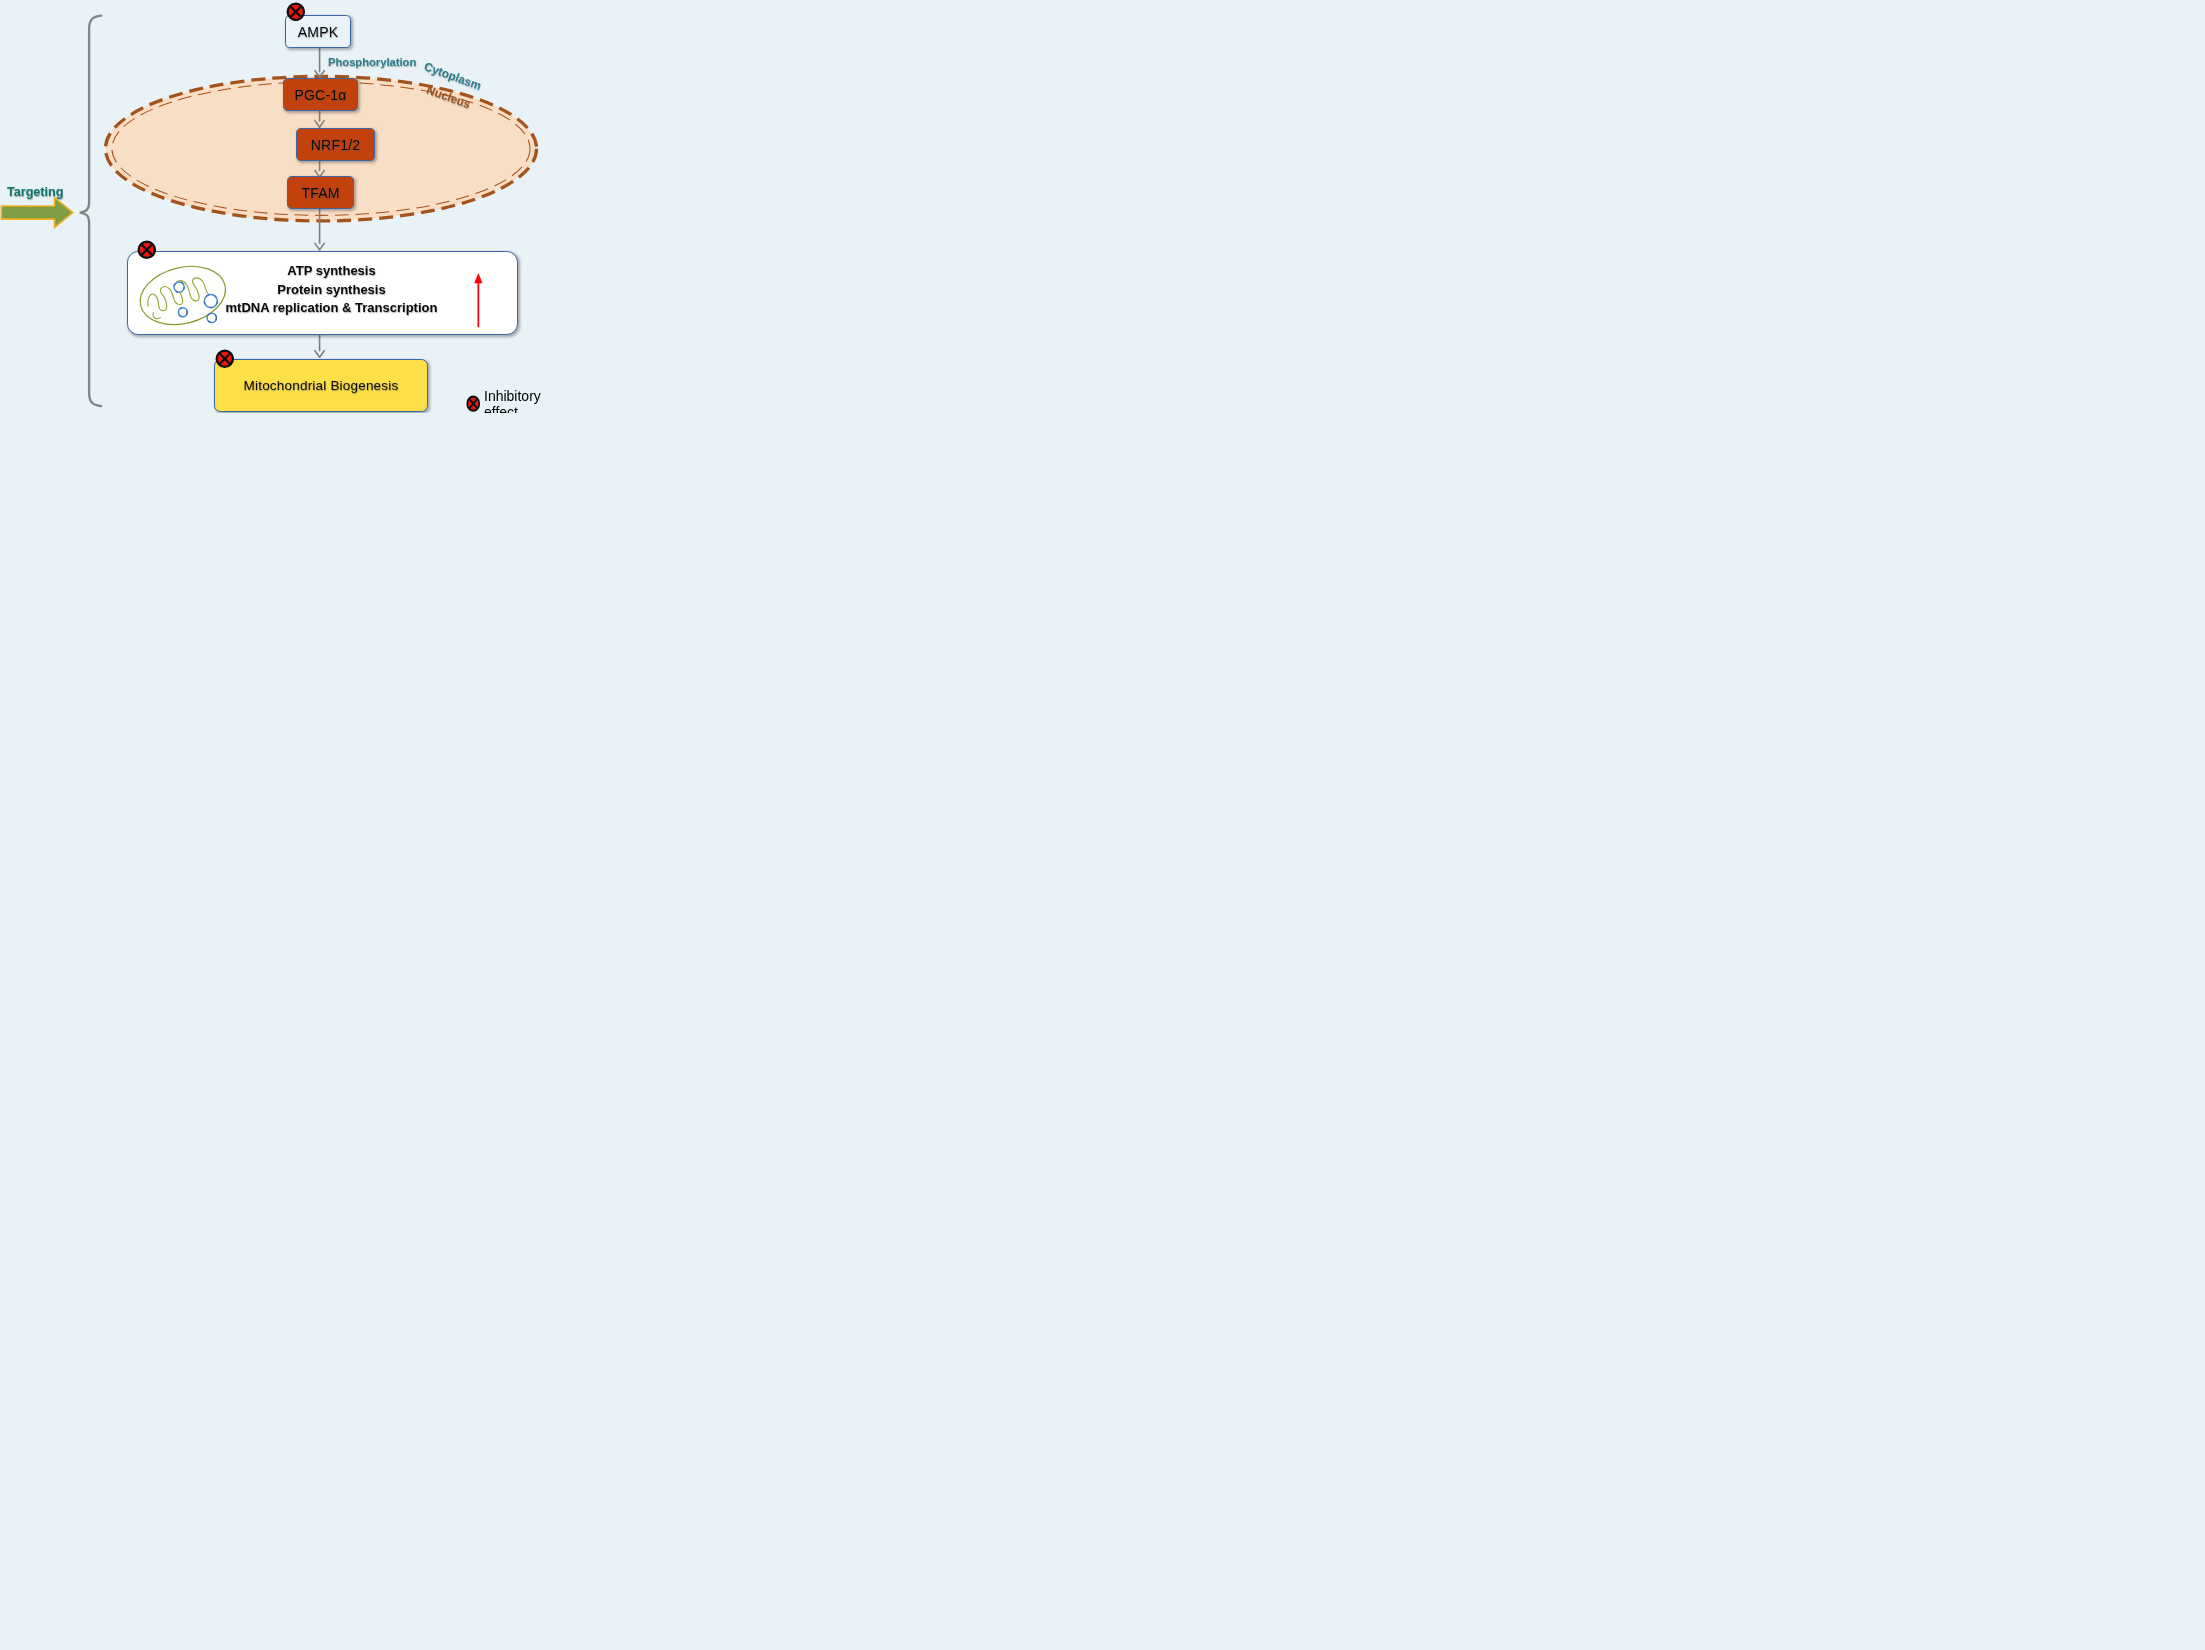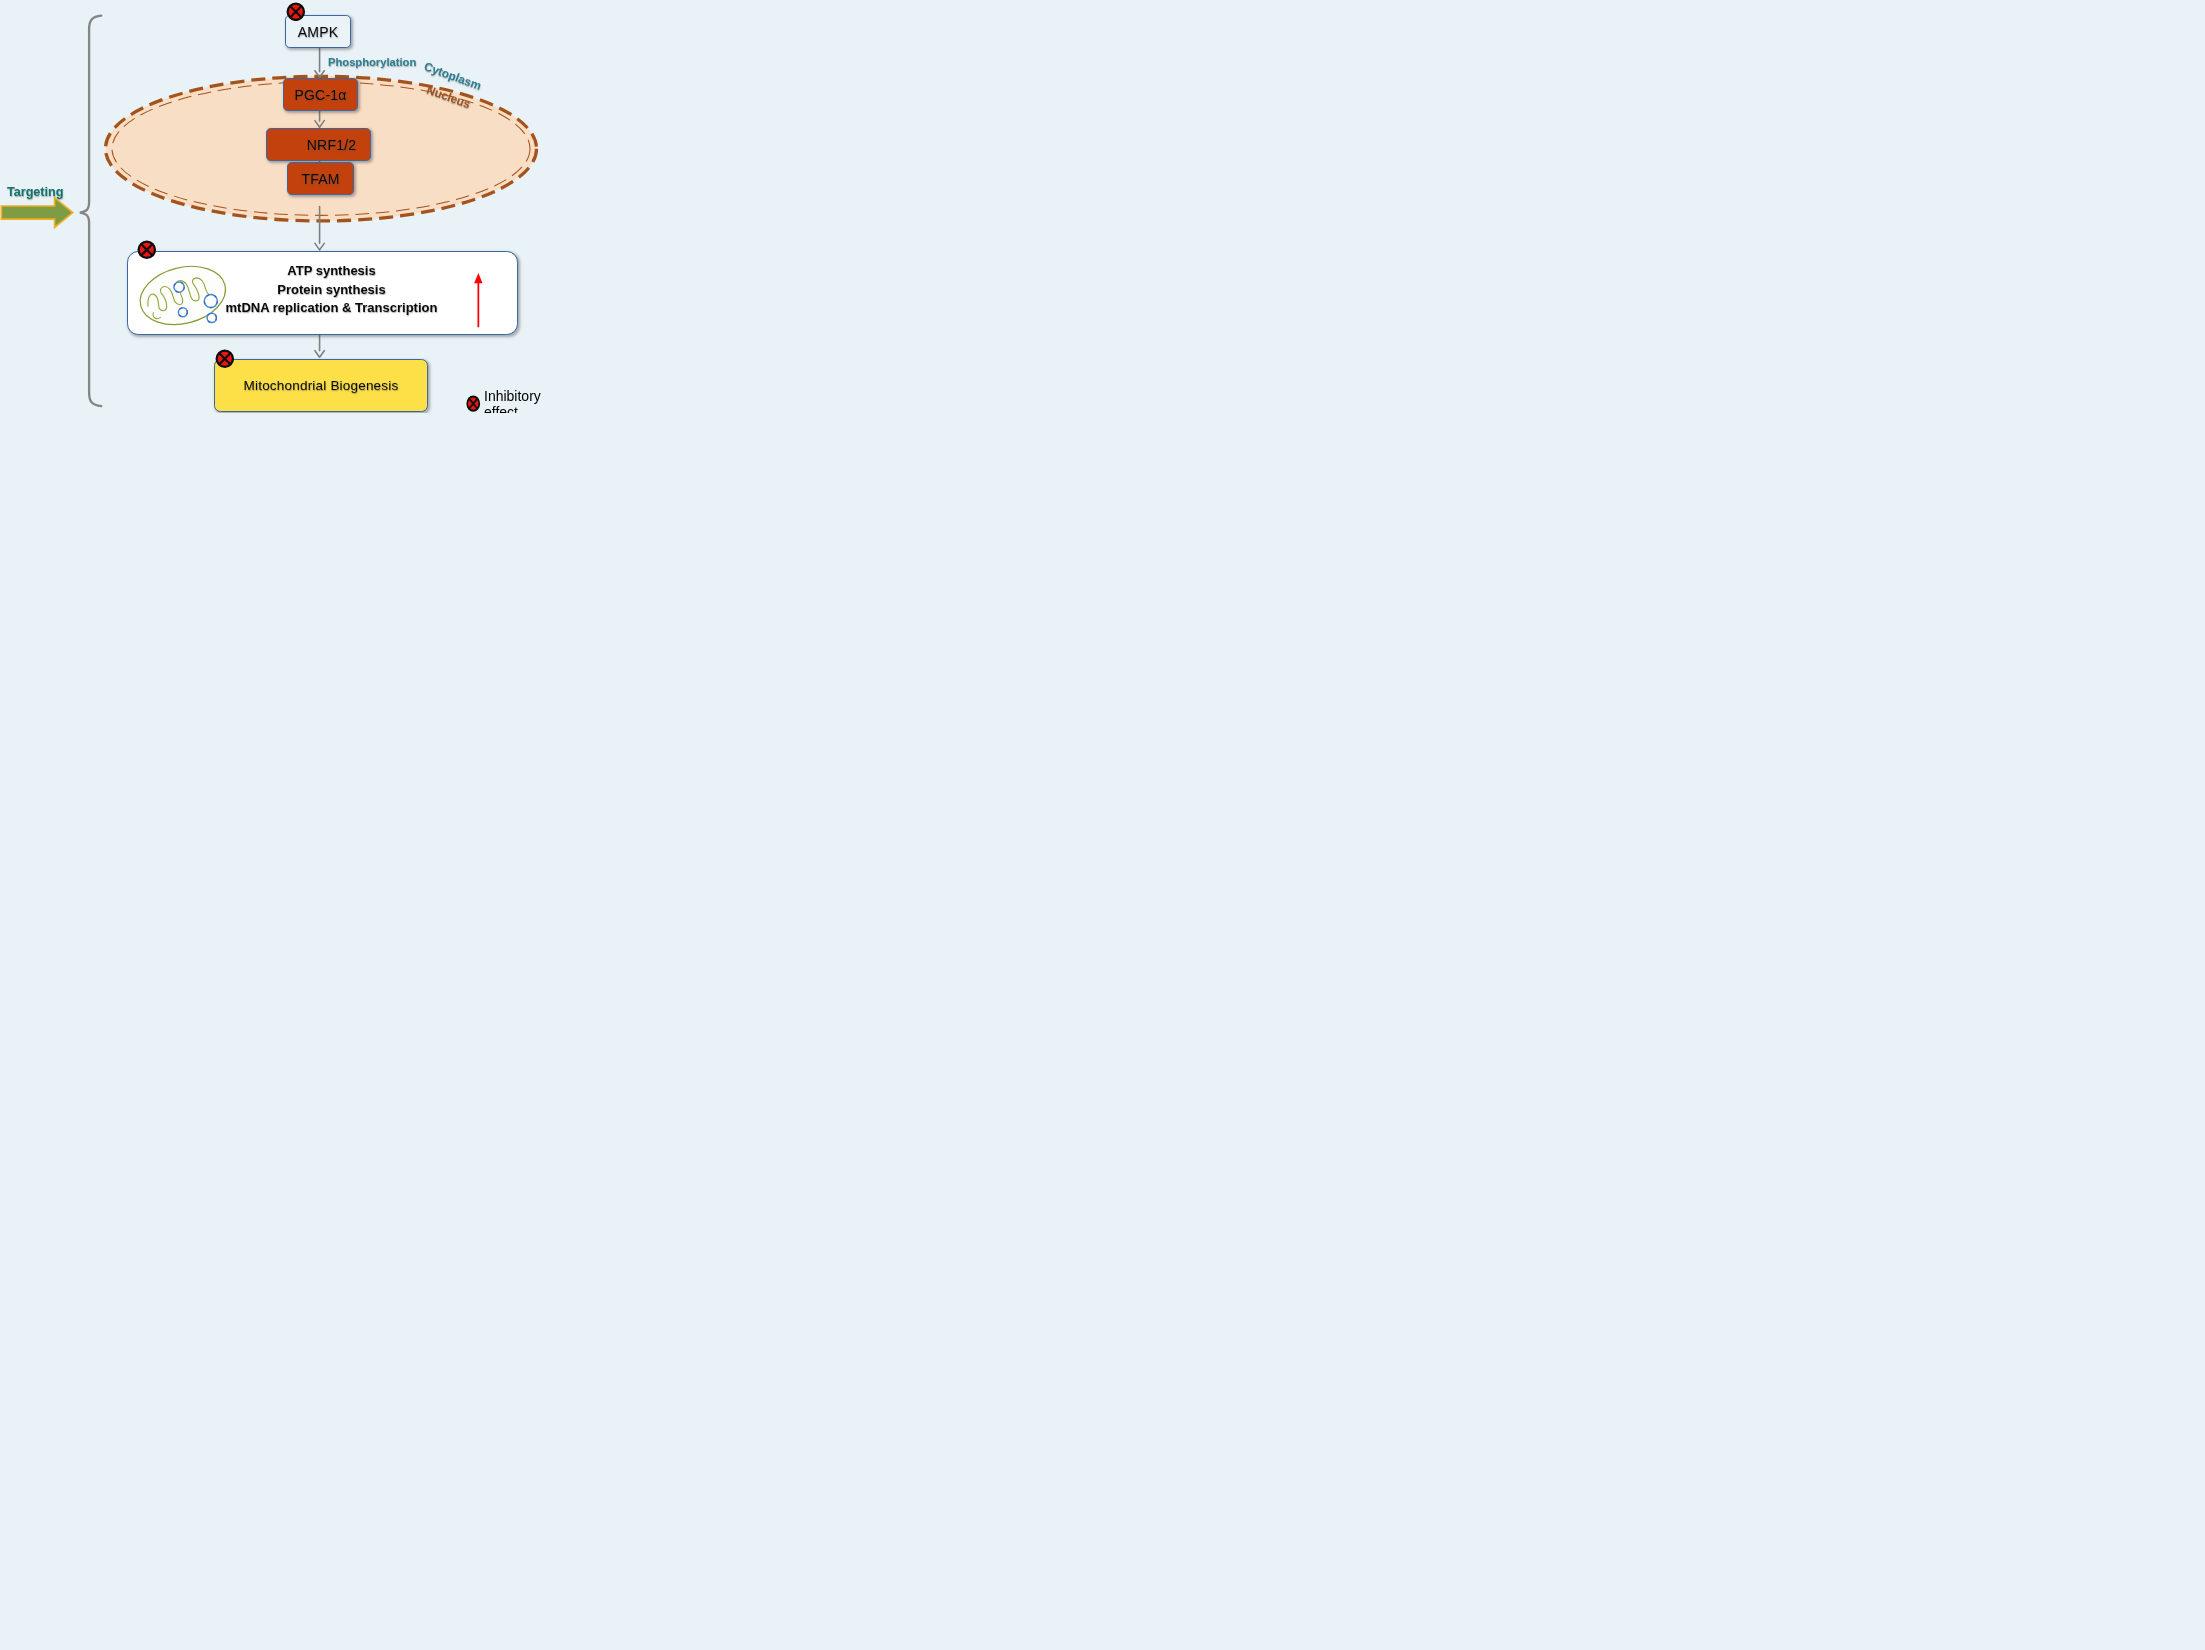--- a/index.html
+++ b/index.html
@@ -57,24 +57,24 @@
   </svg>
 
   <div class="biglabel" style="left:7px;top:185px;width:75px;font-size:12.6px;">Targeting</div>
 
   <div class="node" style="left:285px;top:15.4px;width:64px;height:31px;">
     <span>AMPK</span>
   </div>
   <div class="node peach" style="left:283px;top:78px;width:73px;height:31px;">
     <span>PGC-1α</span>
   </div>
-  <div class="node peach" style="left:266px;top:128px;width:77px;height:31px;padding-left:26px;">
+  <div class="node peach" style="left:296px;top:128px;width:77px;height:31px;">
     <span>NRF1/2</span>
   </div>
-  <div class="node peach" style="left:287px;top:162px;width:65px;height:31px;align-items:center;">
+  <div class="node peach" style="left:287px;top:176px;width:65px;height:31px;align-items:center;">
     <span>TFAM</span>
   </div>
 
   <div class="biglabel teal" style="left:328px;top:56px;font-size:11.2px;">Phosphorylation</div>
   <div class="biglabel teal rot20" style="left:423px;top:69px;font-size:11.7px;">Cytoplasm</div>
   <div class="biglabel brown rot20" style="left:426px;top:90px;font-size:11.7px;">Nucleus</div>
 
   <div class="node" style="left:127px;top:251px;width:389px;height:82px;border-radius:11.2px;background:#ffffff;">
 
     <svg width="96" height="70" viewBox="0 0 205 150" style="position:absolute;left:7.5px;top:8.4px;">

